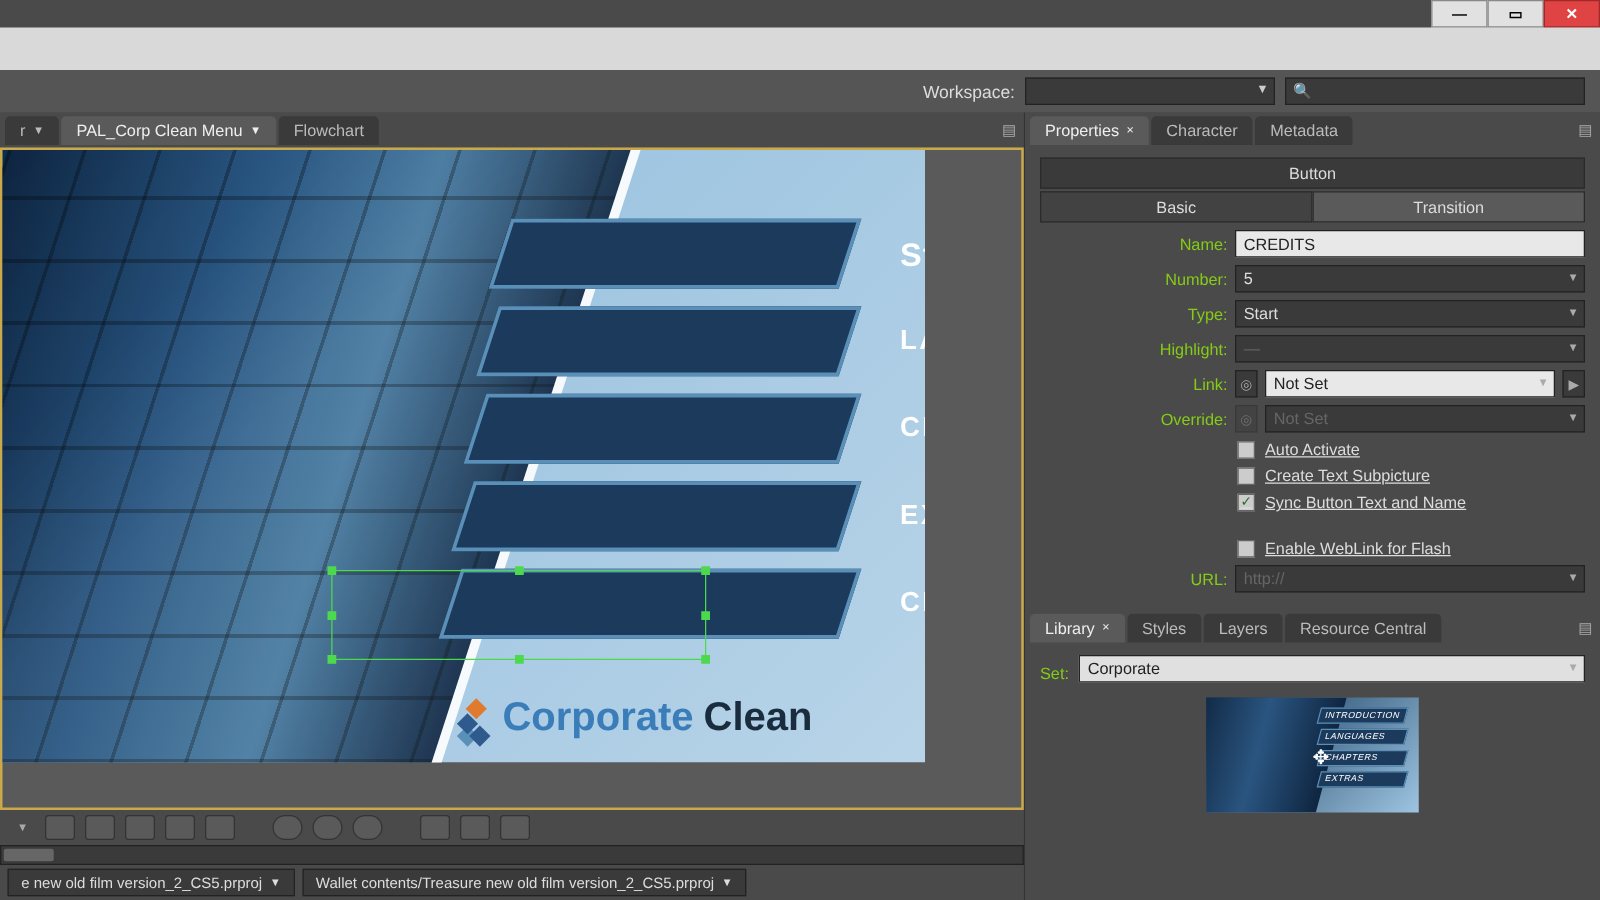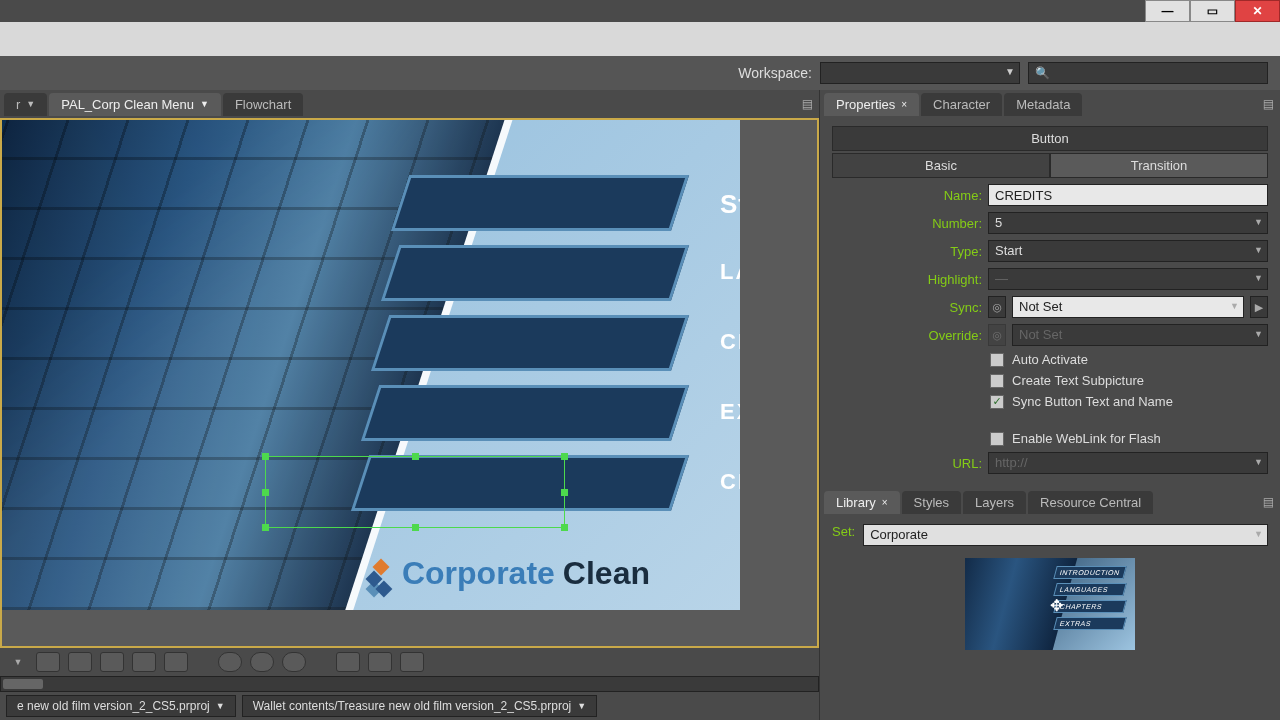--- a/index.html
+++ b/index.html
@@ -77,27 +77,27 @@
 .sub-tabs { display:flex; }
 .sub-tab { flex:1; text-align:center; padding:4px 0; background:#424242; color:#ddd; font-size:13px; border:1px solid #2a2a2a; }
 .sub-tab.active { background:#5a5a5a; }
 .form-row { display:flex; align-items:center; margin:6px 0; gap:6px; }
 .form-label { width:150px; text-align:right; color:#84cc16; font-size:13px; }
 .form-input { flex:1; height:22px; background:#e8e8e8; border:1px solid #222; color:#222; padding:2px 6px; font-size:13px; }
 .form-select { flex:1; height:22px; background:#3a3a3a; border:1px solid #222; color:#ddd; padding:2px 6px; font-size:13px; position:relative; }
 .form-select::after { content:"▼"; position:absolute; right:4px; top:4px; font-size:9px; color:#aaa; }
 .form-select.disabled { color:#666; }
 .link-row .pick { width:18px; height:22px; background:#3a3a3a; border:1px solid #222; display:flex; align-items:center; justify-content:center; color:#aaa; font-size:11px; }
-.chk-row { display:flex; align-items:center; gap:8px; margin:6px 0; padding-left:158px; }
+.chk-row { display:flex; align-items:center; gap:8px; margin:6px 0; padding-left:158px;text-decoration:underline; }
 .chk { width:14px; height:14px; background:#ccc; border:1px solid #666; display:flex; align-items:center; justify-content:center; font-size:11px; color:#2a6d2a; }
 .chk.checked::after { content:"✓"; }
 
 
 .lib-body { padding:8px 12px; }
-.set-row { display:flex; align-items:flex-start; gap:8px; }
+.set-row { display:flex; align-items:flex-end; gap:8px; }
 .set-row .form-label { width:auto; }
 .set-row .form-select { flex:1; background:#e0e0e0; color:#222; }
 .lib-thumb { margin:12px auto 0; width:170px; height:92px; background:linear-gradient(135deg,#0a2d4f 0%,#9dc4e0 100%); position:relative; overflow:hidden; }
 .lib-thumb .mini-diag { position:absolute; left:-20px; top:0; width:120px; height:100%; background:linear-gradient(90deg,#0f2540,#2a5580,#0f2540); transform:skewX(-15deg); }
 .lib-thumb .mini-items { position:absolute; right:10px; top:8px; }
 .lib-thumb .mini-item { width:70px; height:13px; background:#1b3a5c; border:1px solid #5a8fb8; transform:skewX(-15deg); margin-bottom:4px; font-size:7px; color:#fff; padding-left:4px; line-height:11px; letter-spacing:0.5px; }
 .cursor { position:absolute; left:50%; top:38px; color:#fff; font-size:16px; }
 </style>
 </head>
 <body>
@@ -239,21 +239,21 @@
       <div class="form-row">
           <div class="form-label">Type:</div>
           <div class="form-select">Start</div>
         </div>
       <div class="form-row">
           <div class="form-label">Highlight:</div>
           <div class="form-select disabled">—</div>
         </div>
 
       <div class="form-row link-row">
-          <div class="form-label">Sync:</div>
+          <div class="form-label">Link:</div>
           <div class="pick">◎</div>
           <div class="form-select" style="background:#e8e8e8;color:#222;">Not Set</div>
           <div class="pick">▶</div>
         </div>
       <div class="form-row link-row">
           <div class="form-label">Override:</div>
           <div class="pick" style="opacity:.4">◎</div>
           <div class="form-select disabled">Not Set</div>
         </div>
 

